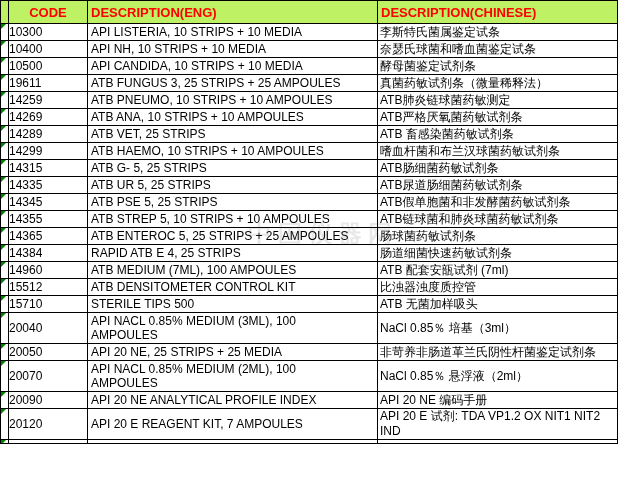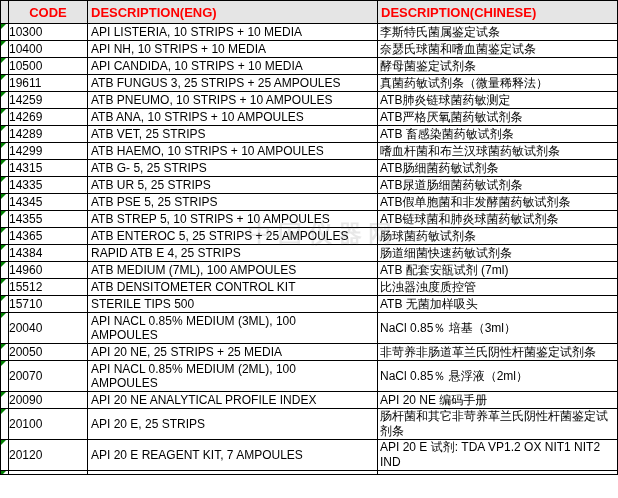--- a/index.html
+++ b/index.html
@@ -19,21 +19,21 @@
   table.grid {
     border-collapse: collapse;
     table-layout: fixed;
     width: 617px;
   }
   table.grid th, table.grid td {
     border: 1px solid #000000;
     overflow: hidden;
   }
   thead th {
-    background: #e5e5e5;
+    background: #bef264;
     color: #FF0000;
     font-weight: bold;
     font-size: 13px;
     height: 20px;
     border-bottom: 2px solid #000000;
     padding: 1px 3px;
     text-align: left;
     white-space: nowrap;
   }
   thead th.col-code-h { text-align: center; }
@@ -273,28 +273,20 @@
             <span class="triangle"></span>
           </td>
           <td class="col-code">20090</td>
           <td class="col-eng">API 20 NE ANALYTICAL PROFILE INDEX</td>
           <td class="col-chn">API 20 NE 编码手册</td>
         </tr>
         <tr class="data-row">
           <td class="col-indicator">
             <span class="triangle"></span>
           </td>
-          <td class="col-code">20100</td>
-          <td class="col-eng">API 20 E, 25 STRIPS</td>
-          <td class="col-chn">肠杆菌和其它非苛养革兰氏阴性杆菌鉴定试剂条</td>
-        </tr>
-        <tr class="data-row">
-          <td class="col-indicator">
-            <span class="triangle"></span>
-          </td>
           <td class="col-code">20120</td>
           <td class="col-eng">API 20 E REAGENT KIT, 7 AMPOULES</td>
           <td class="col-chn">API 20 E 试剂: TDA VP1.2 OX NIT1 NIT2 IND</td>
         </tr>
       </tbody>
     <tbody>
       <tr class="partial-row">
         <td class="col-indicator">
           <span class="triangle"></span>
         </td>

